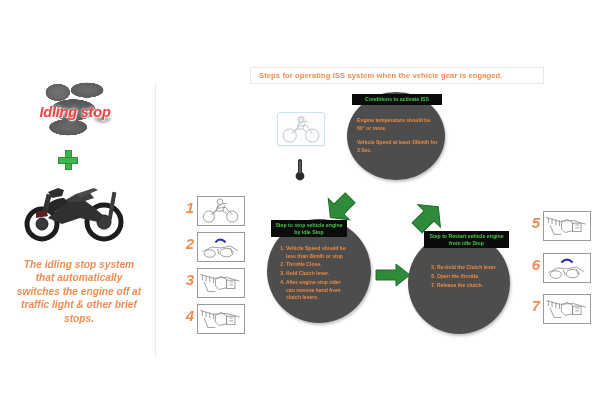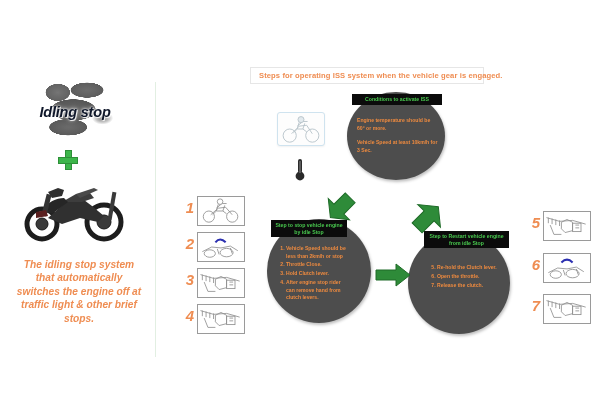--- a/index.html
+++ b/index.html
@@ -47,21 +47,21 @@
     opacity: .95;
   }
   .logo-text {
     position: absolute;
     left: 0; top: 22px;
     width: 122px;
     text-align: center;
     font-size: 14.5px;
     font-weight: bold;
     font-style: italic;
-    color: #0f172a;
+    color: #ef4444;
     letter-spacing: -0.2px;
     text-shadow: 0 0 2px #ffffff, 0 0 4px #ffffff, 1px 1px 0 rgba(255,255,255,.8);
   }
   .plus-icon {
     position: absolute;
     left: 58px; top: 78px;
     width: 20px; height: 20px;
   }
   .plus-icon::before, .plus-icon::after {
     content: "";
@@ -95,21 +95,21 @@
     position: absolute;
     left: 155px; top: 82px;
     width: 1px; height: 275px;
     background: #e2efe2;
   }
 
   
   .banner {
     position: absolute;
     left: 250px; top: 67px;
-    width: 234px; height: 17px;
+    width: 294px; height: 17px;
     border: 1px solid #e6e6e6;
     background: #ffffff;
     box-sizing: border-box;
     display: flex;
     align-items: center;
     padding-left: 8px;
   }
   .banner-text {
     font-size: 7.6px;
     font-weight: bold;

